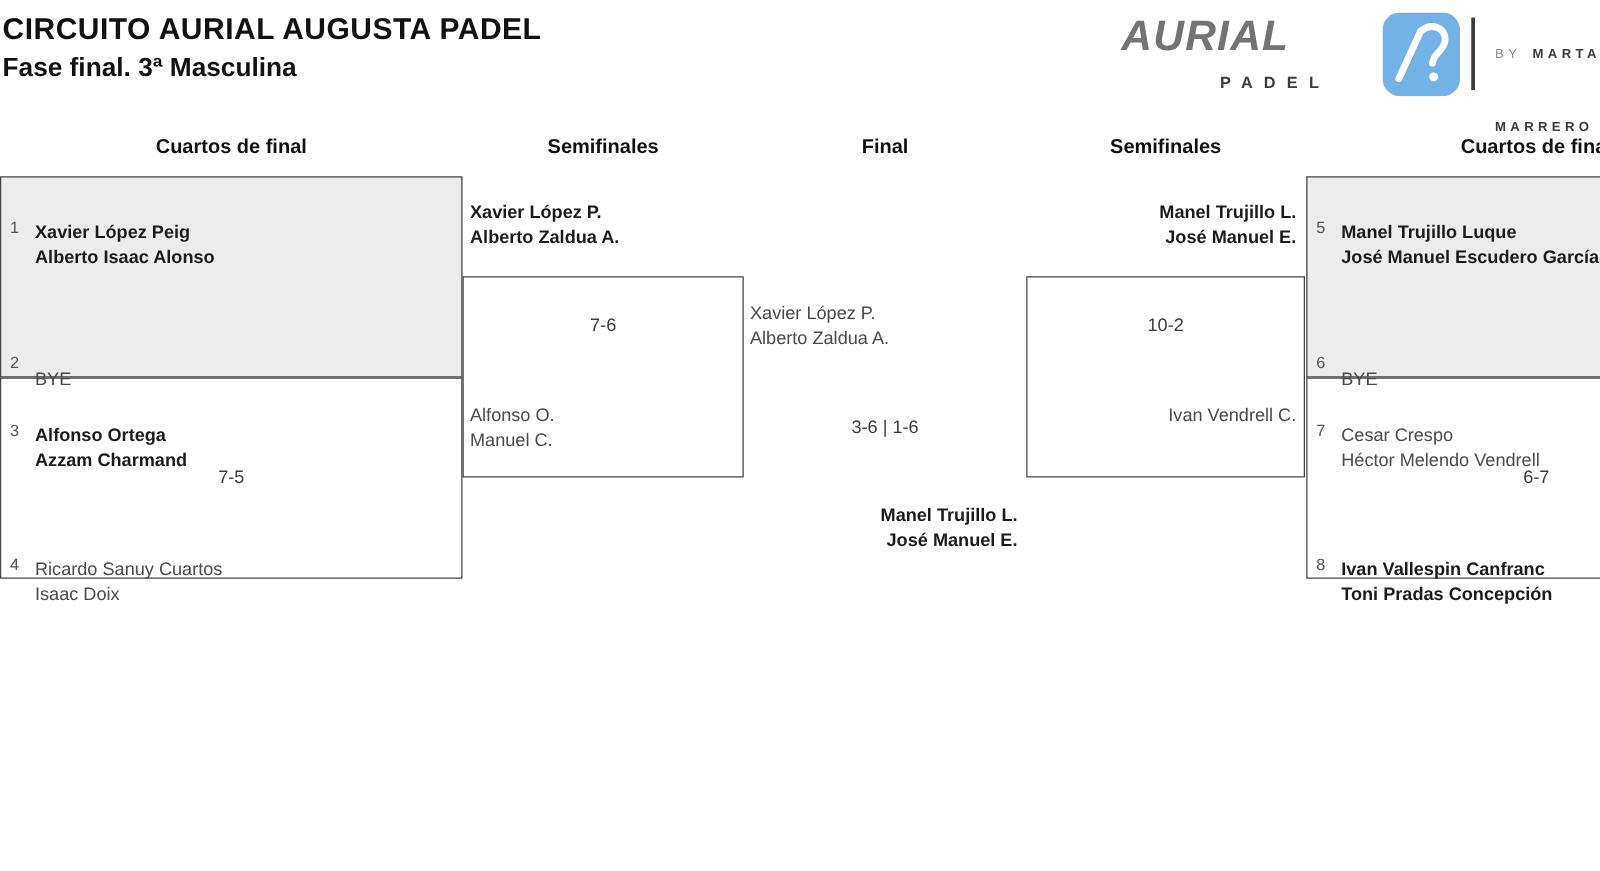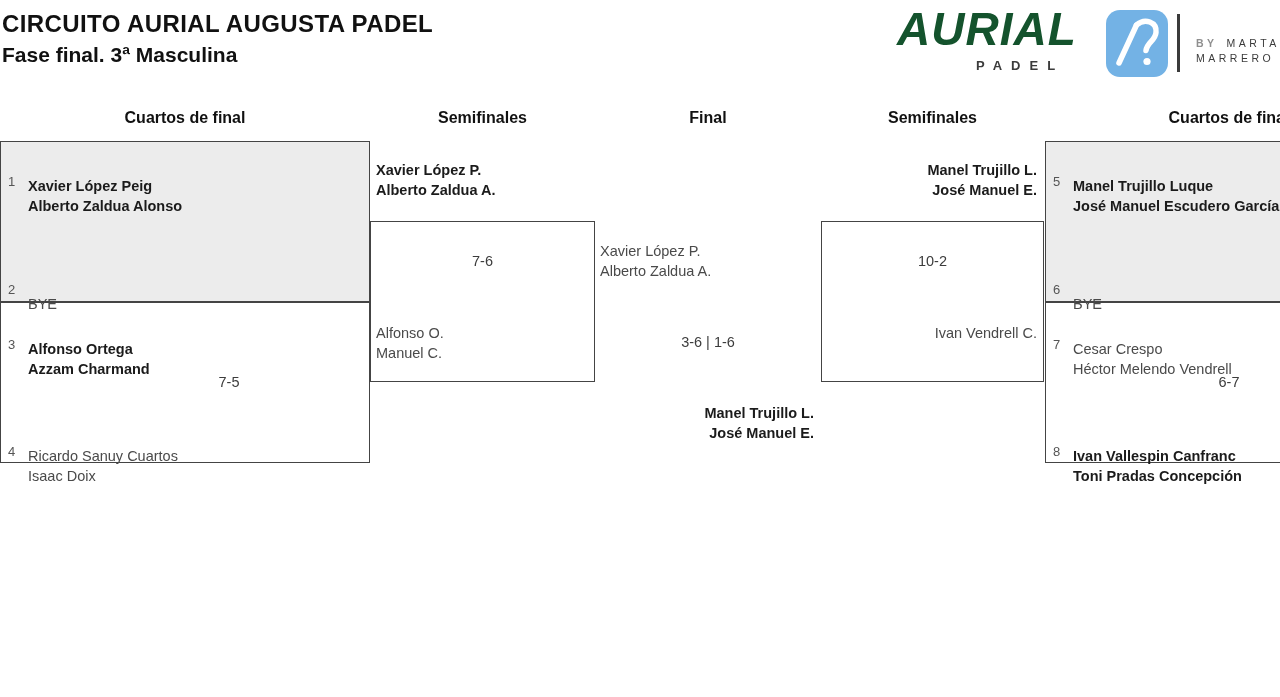--- a/index.html
+++ b/index.html
@@ -5,27 +5,27 @@
   html,body { margin:0; padding:0; background:#fff; }
   body { font-family:"Liberation Sans", sans-serif; }
   .canvas { position:relative; width:1280px; height:697px; background:#ffffff; overflow:hidden; color:#1b1b1b; }
   .abs { position:absolute; }
 
   
   .title { left:2px; top:10px; font-size:24px; font-weight:700; letter-spacing:0.4px; color:#111; }
   .subtitle { left:2px; top:43px; font-size:21px; font-weight:700; color:#111; }
 
   
-  .brand { left:897px; top:4px; font-size:46px; line-height:50px; font-weight:700; font-style:italic; letter-spacing:1px; color:#14532d; }
+  .brand { left:897px; top:4px; font-size:34px; line-height:50px; font-weight:700; font-style:italic; letter-spacing:1px; color:#737373; }
   .brand-sub { left:976px; top:58px; font-size:13px; font-weight:700; letter-spacing:9px; color:#3b3b3b; }
   .logo-icon { left:1106px; top:10px; }
   .logo-divider { left:1177px; top:14px; width:3px; height:58px; background:#3b3b3b; }
   .by-block { left:1196px; top:36px; font-size:10.5px; letter-spacing:3.5px; line-height:15px; color:#3b3b3b; white-space:nowrap; }
-  .by-prefix { color:#8f8f8f; font-weight:700; margin-right:9px;text-align:center; }
-  .by-name { font-weight:400; }
+  .by-prefix { color:#8f8f8f; font-weight:400; margin-right:9px;text-align:center; }
+  .by-name { font-weight:700;margin-top:44px; }
 
   
   .round-label { top:109px; font-size:16px; font-weight:700; color:#111; text-align:center; }
   .box { position:absolute; border:1.5px solid #444; box-sizing:border-box; background:transparent; }
   .box.shaded { background:#ececec; }
 
   .entry { position:absolute; display:flex; gap:11px; align-items:center; }
   .seed { font-size:13px; color:#555; min-width:9px; flex:none; }
   .names { font-size:14.5px; line-height:19.5px; white-space:nowrap;margin-top:30px; }
   .win { font-weight:700; color:#1b1b1b; }
@@ -69,36 +69,36 @@
   <div class="box" style="left:0; top:302px; width:370px; height:161px;"></div>
   <div class="box" style="left:370px; top:221px; width:225px; height:161px;"></div>
   <div class="box" style="left:821px; top:221px; width:223px; height:161px;"></div>
   <div class="box shaded" style="left:1045px; top:141px; width:368px; height:161px;"></div>
   <div class="box" style="left:1045px; top:302px; width:368px; height:161px;"></div>
 
   <div class="entry" style="left:8px; top:147px;">
     <span class="seed">1</span>
     <span class="names win">
       <div>Xavier López Peig</div>
-      <div>Alberto Zaldua Alonso</div>
+      <div>Alberto Isaac Alonso</div>
     </span>
   </div>
   <div class="entry" style="left:8px; top:265px;">
     <span class="seed">2</span>
     <span class="names lose">BYE</span>
   </div>
 
   <div class="entry" style="left:8px; top:310px;">
     <span class="seed">3</span>
     <span class="names win">
       <div>Alfonso Ortega</div>
       <div>Azzam Charmand</div>
     </span>
   </div>
-  <div class="score" style="left:0; width:370px; top:374px;padding-left:44px;">7-5</div>
+  <div class="score" style="left:0; width:370px; top:374px;">7-5</div>
   <div class="entry" style="left:8px; top:417px;">
     <span class="seed">4</span>
     <span class="names lose">
       <div>Ricardo Sanuy Cuartos</div>
       <div>Isaac Doix</div>
     </span>
   </div>
 
   <div class="team-label win" style="left:376px; top:161px;">
     <div>Xavier López P.</div>

